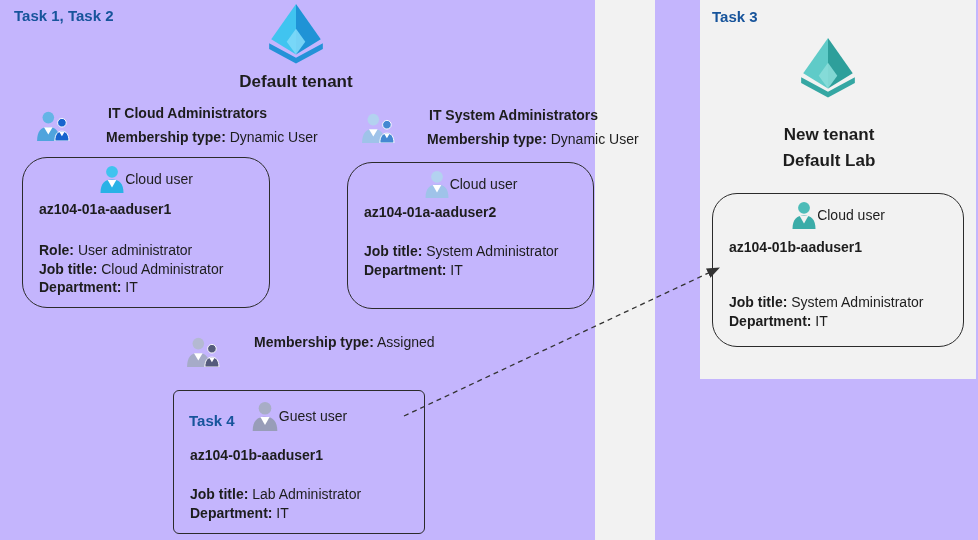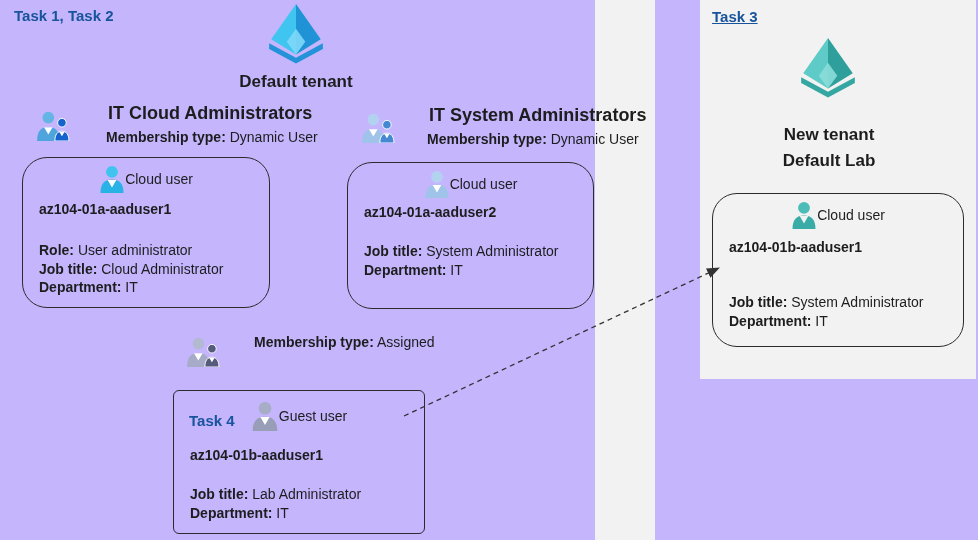--- a/index.html
+++ b/index.html
@@ -6,21 +6,21 @@
   #canvas{
     position:relative;width:978px;height:540px;background:#c4b5fd;overflow:hidden;
     font-family:"Liberation Sans",sans-serif;color:#1d1d1d;
     -webkit-font-smoothing:antialiased;
   }
   .abs{position:absolute;}
   .gray-band{left:595px;top:0;width:60px;height:540px;background:#f2f2f2;}
   .right-panel{left:700px;top:0;width:276px;height:379px;background:#f2f2f2;}
   .task-label{color:#17549B;font-weight:bold;font-size:15px;line-height:18px;}
   .tenant-title{font-weight:bold;font-size:17px;line-height:26px;text-align:center;}
-  .group-text .group-title{font-size:18px;font-weight:bold;line-height:18px;padding-left:30px;}
+  .group-text .group-title{font-size:14px;font-weight:bold;line-height:18px;padding-left:30px;}
   .group-text .group-membership{font-size:14px;line-height:18px;margin-top:6px;padding-left:28px;}
   .b{font-weight:bold;}
   .card{
     position:absolute;border:1.4px solid #2b2b2b;border-radius:25px;background:transparent;
   }
   .card-header{
     position:absolute;left:0;right:0;top:7px;display:flex;align-items:center;justify-content:center;
     font-size:14px;
   }
   .card-name{position:absolute;left:16px;font-weight:bold;font-size:14px;}
@@ -136,21 +136,21 @@
       </svg>
       <span>Guest user</span>
     </div>
     <div class="card-name" style="top:56px;">az104-01b-aaduser1</div>
     <div class="fields" style="top:94px;">
       <div><span class="b">Job title:</span> <span>Lab Administrator</span></div>
       <div><span class="b">Department:</span> <span>IT</span></div>
     </div>
   </div>
 
-  <div class="abs task-label" style="left:712px;top:8px;text-decoration:underline;">Task 3</div>
+  <div class="abs task-label" style="left:712px;top:8px;">Task 3</div>
 
   <div class="abs" style="left:792px;top:37px;width:72px;height:64px;">
     <svg width="72" height="64" viewBox="0 0 64 62">
       <polygon points="32,1 8,35 32,50" fill="#5FCBC8"></polygon>
       <polygon points="32,1 56,35 32,50" fill="#2E9F9B"></polygon>
       <polygon points="32,25 23,37.5 32,50 41,37.5" fill="#8ADDD9" opacity="0.9"></polygon>
       <polygon points="6,39 32,53 58,39 58,44.5 32,58.5 6,44.5" fill="#35A7A3"></polygon>
     </svg>
   </div>
   <div class="abs tenant-title" style="left:700px;top:122px;width:258px;">

